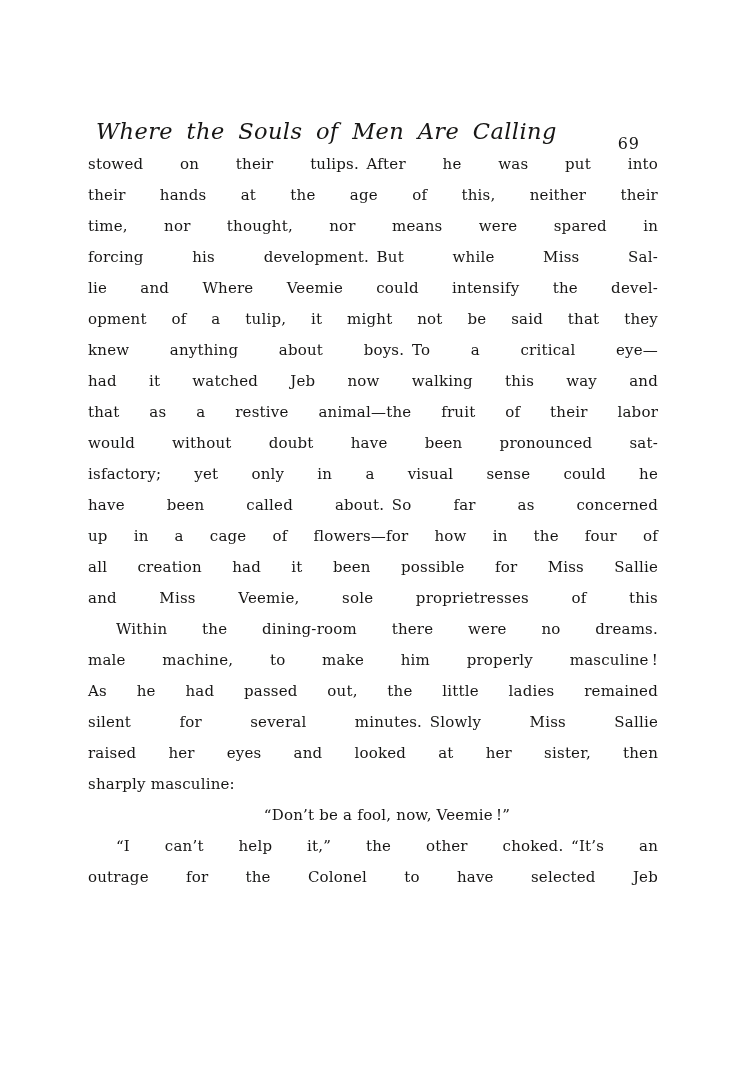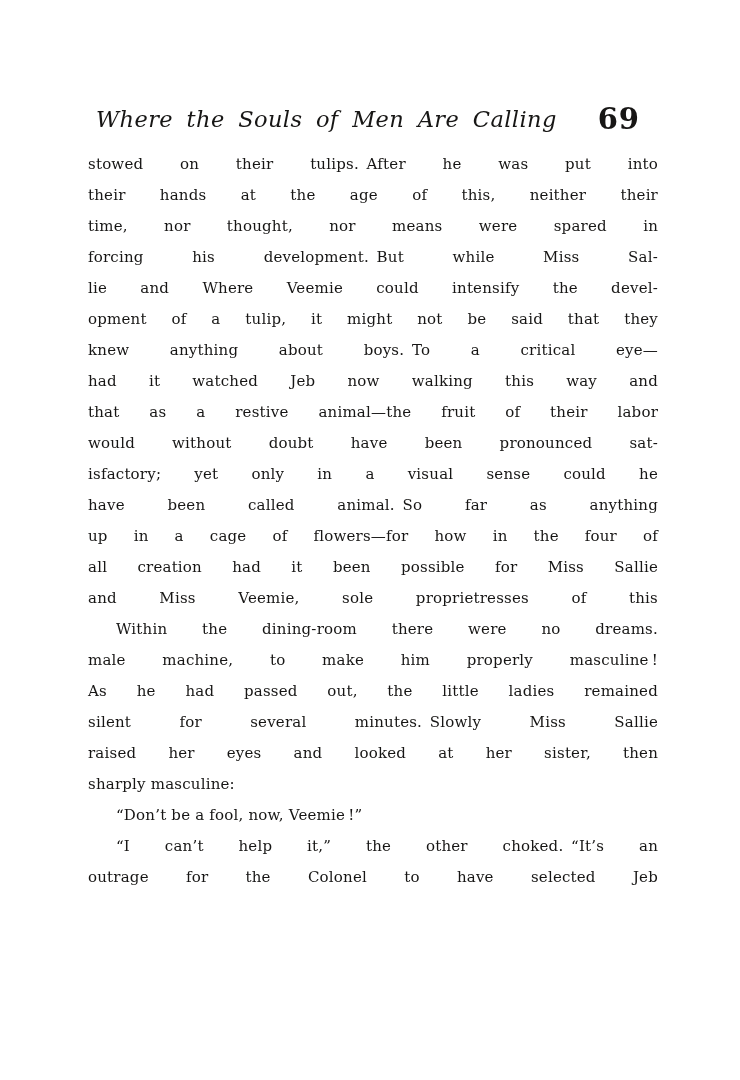--- a/index.html
+++ b/index.html
@@ -19,61 +19,63 @@
     color: var(--ink);
   }
   .page {
     position: relative;
     width: 740px;
     height: 1080px;
     background: var(--paper);
   }
   .running-header {
     position: absolute;
-    top: 102px;
+    top: 118px;
     left: 88px;
     width: 570px;
     display: flex;
     justify-content: space-between;
-    align-items: center;
+    align-items: flex-start;
   }
   .running-header .title {
     font-style: italic;
     font-size: 22.5px;
     letter-spacing: 0.4px;
     word-spacing: 6px;
     padding-left: 8px;
     white-space: nowrap;
   }
   .running-header .folio {
     font-style: normal;
-    font-weight: bold;
-    font-size: 29px;
+    font-weight: normal;
+    font-size: 16px;
     letter-spacing: 1px;
     padding-right: 18px;
+    margin-top: 16px;
   }
   .page-body {
     position: absolute;
     top: 149px;
     left: 88px;
     width: 570px;
   }
   .line {
     font-size: 15px;
     line-height: 31px;
     letter-spacing: 0.2px;
     white-space: normal;
     text-align: left;
   }
   .line.fill {
     text-align: justify;
     text-align-last: justify;
   }
   .line.indent {
     text-indent: 28px;
+    text-align: center;
   }
 </style>
 </head>
 <body>
 
 <div class="page">
   <div class="running-header">
     <span class="title">Where the Souls of Men Are Calling</span>
     <span class="folio">69</span>
   </div>
@@ -82,21 +84,21 @@
       <div class="line fill">their hands at the age of this, neither their</div>
       <div class="line fill">time, nor thought, nor means were spared in</div>
       <div class="line fill">forcing his development. But while Miss Sal-</div>
       <div class="line fill">lie and Where Veemie could intensify the devel-</div>
       <div class="line fill">opment of a tulip, it might not be said that they</div>
       <div class="line fill">knew anything about boys. To a critical eye—</div>
       <div class="line fill">had it watched Jeb now walking this way and</div>
       <div class="line fill">that as a restive animal—the fruit of their labor</div>
       <div class="line fill">would without doubt have been pronounced sat-</div>
       <div class="line fill">isfactory; yet only in a visual sense could he</div>
-      <div class="line fill">have been called animal. So far as anything</div>
+      <div class="line fill">have been called about. So far as concerned</div>
       <div class="line fill">up in a cage of flowers—for how in the four of</div>
       <div class="line fill">all creation had it been possible for Miss Sallie</div>
       <div class="line fill">and Miss Veemie, sole proprietresses of this</div>
       <div class="line fill indent">Within the dining-room there were no dreams.</div>
       <div class="line fill">male machine, to make him properly masculine !</div>
       <div class="line fill">As he had passed out, the little ladies remained</div>
       <div class="line fill">silent for several minutes. Slowly Miss Sallie</div>
       <div class="line fill">raised her eyes and looked at her sister, then</div>
       <div class="line">sharply masculine:</div>
       <div class="line indent">“Don’t be a fool, now, Veemie !”</div>

